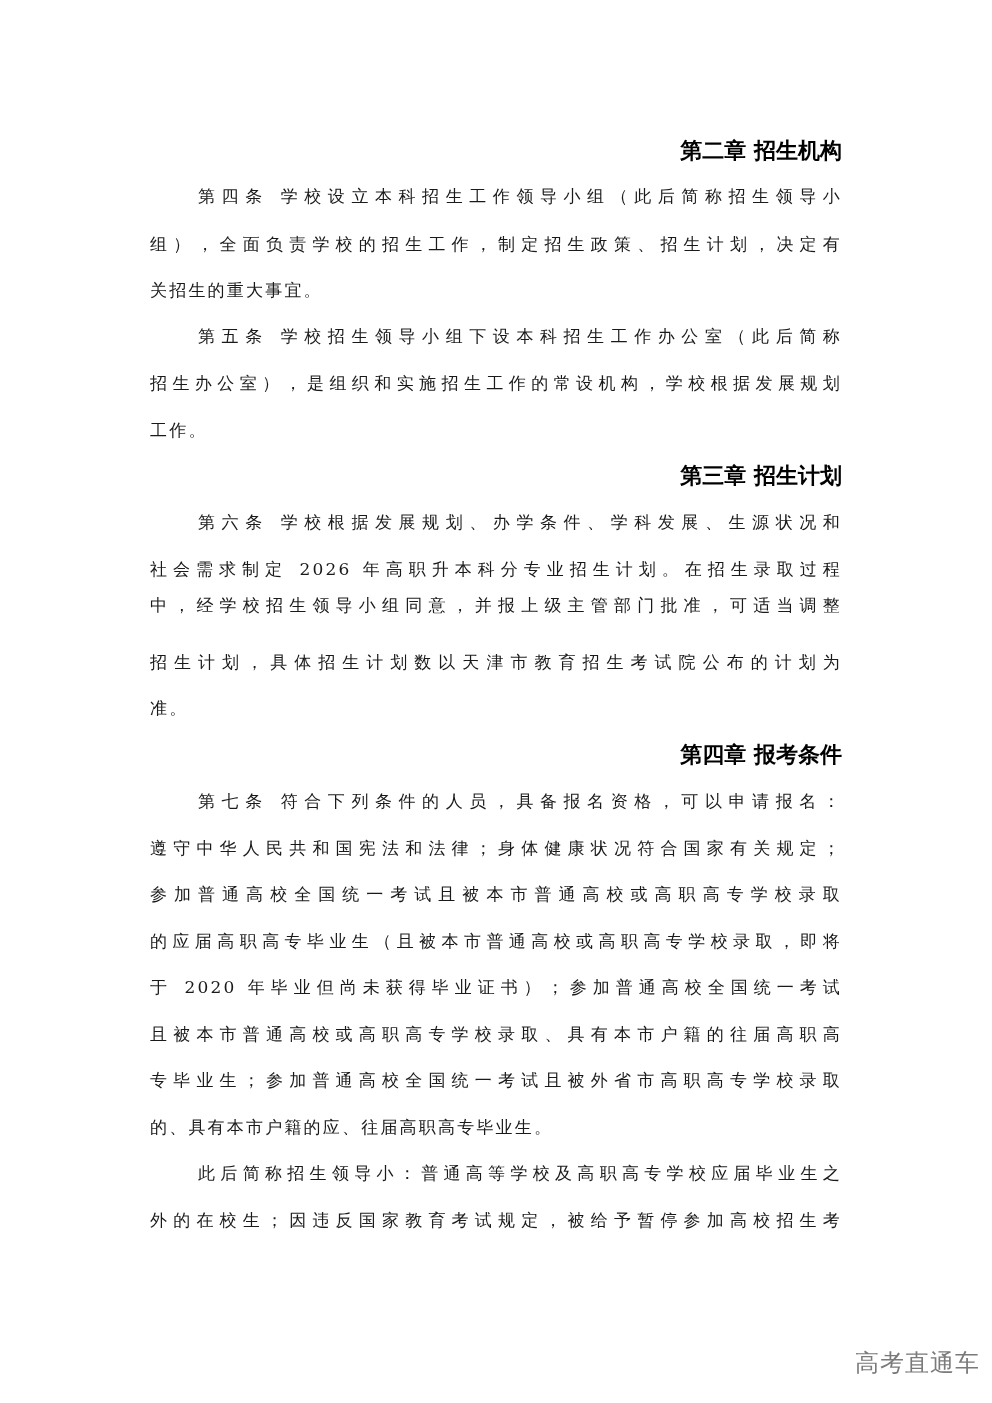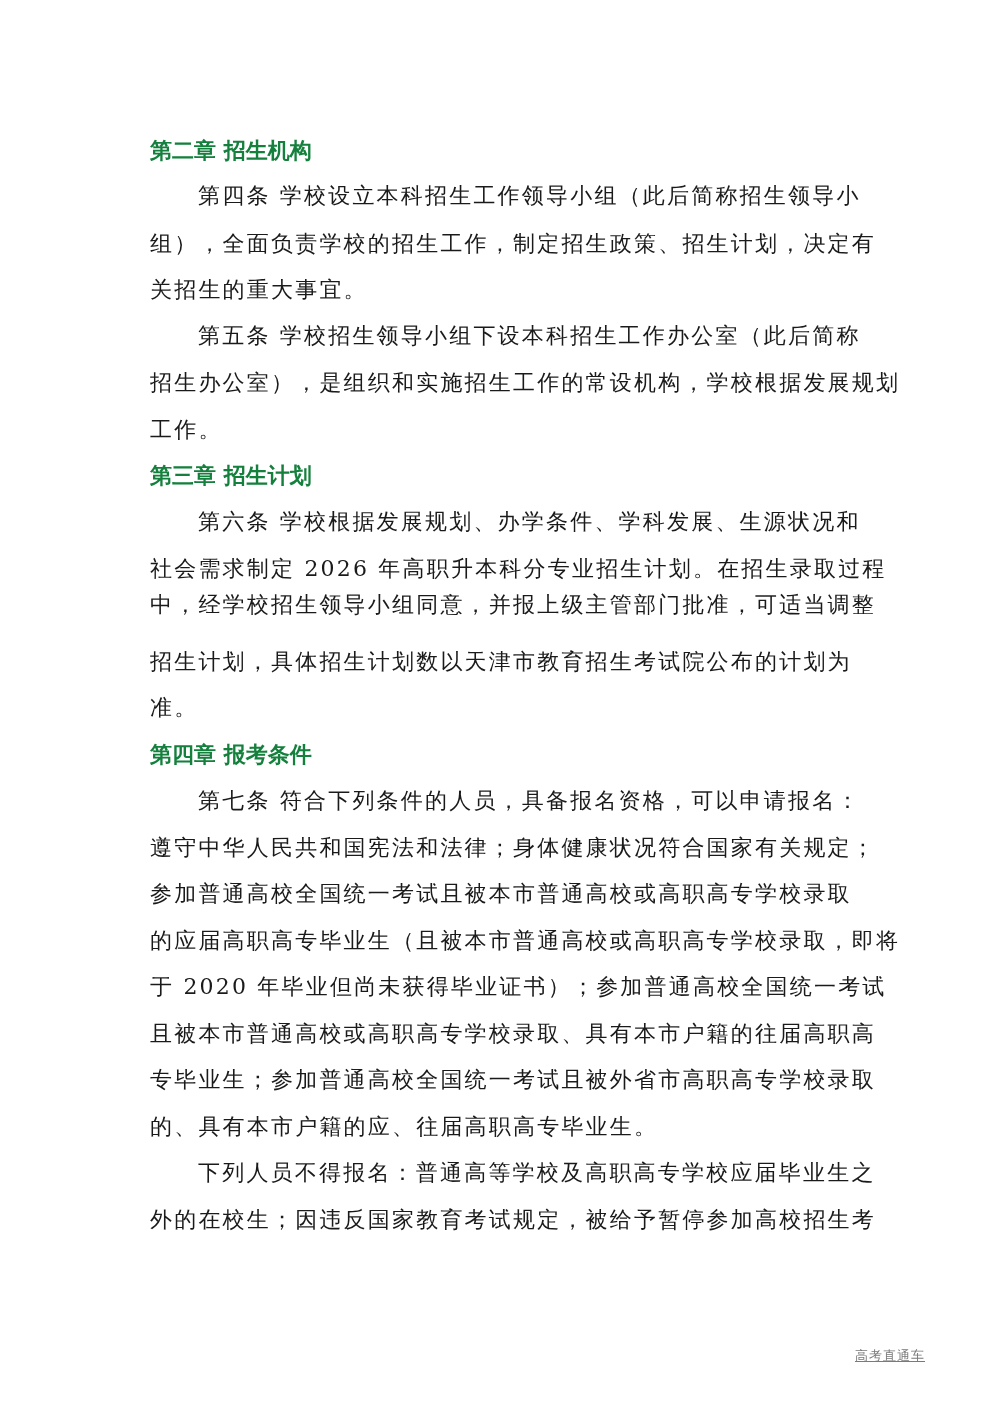--- a/index.html
+++ b/index.html
@@ -2,33 +2,33 @@
 <html><head>
 <meta charset="utf-8">
 <style>
   html, body { margin: 0; padding: 0; }
   body {
     width: 992px; height: 1403px; background: #ffffff; position: relative; overflow: hidden;
     font-family: "DejaVu Serif", "Liberation Serif", serif; color: #1a1a1a;
   }
   .page { position: absolute; left: 150px; top: 0; width: 692px; }
   .chapter {
-    position: absolute; left: 0; width: 692px; text-align: left;
+    position: absolute; left: 0; width: 692px; text-align: right;
     font-family: "DejaVu Sans", "Liberation Sans", sans-serif; font-weight: bold;
-    font-size: 22px; line-height: 30px; color: #15803d;
+    font-size: 22px; line-height: 30px; color: #000000;
   }
   .line {
-    position: absolute; left: 0; width: 692px; font-size: 22px; line-height: 30px;
+    position: absolute; left: 0; width: 692px; font-size: 17px; line-height: 30px;
     white-space: nowrap; letter-spacing: 2.2px; text-align: justify; text-align-last: justify;
   }
   .line.last { text-align-last: left; }
   .line.indent { left: 48px; width: 644px; }
   .watermark {
     position: absolute; left: 855px; top: 1347px; font-family: "DejaVu Sans", "Liberation Sans", sans-serif;
-    font-size: 13px; color: #7a7a7a; letter-spacing: 1px; text-decoration: underline;
+    font-size: 24px; color: #7a7a7a; letter-spacing: 1px;
   }
 </style>
 </head>
 <body>
 
 <div class="page">
   <div class="chapter" style="top:136px">第二章  招生机构</div>
   <div class="line indent" style="top:181px">第四条  学校设立本科招生工作领导小组（此后简称招生领导小</div>
   <div class="line" style="top:229px">组），全面负责学校的招生工作，制定招生政策、招生计划，决定有</div>
   <div class="line last" style="top:275px">关招生的重大事宜。</div>
@@ -47,17 +47,17 @@
   <div class="chapter" style="top:740px">第四章  报考条件</div>
   <div class="line indent" style="top:786px">第七条  符合下列条件的人员，具备报名资格，可以申请报名：</div>
   <div class="line" style="top:833px">遵守中华人民共和国宪法和法律；身体健康状况符合国家有关规定；</div>
   <div class="line" style="top:879px">参加普通高校全国统一考试且被本市普通高校或高职高专学校录取</div>
   <div class="line" style="top:926px">的应届高职高专毕业生（且被本市普通高校或高职高专学校录取，即将</div>
   <div class="line" style="top:972px">于 2020 年毕业但尚未获得毕业证书）；参加普通高校全国统一考试</div>
   <div class="line" style="top:1019px">且被本市普通高校或高职高专学校录取、具有本市户籍的往届高职高</div>
   <div class="line" style="top:1065px">专毕业生；参加普通高校全国统一考试且被外省市高职高专学校录取</div>
   <div class="line last" style="top:1112px">的、具有本市户籍的应、往届高职高专毕业生。</div>
 
-  <div class="line indent" style="top:1158px">下列人员不得报名：普通高等学校及高职高专学校应届毕业生之</div>
+  <div class="line indent" style="top:1158px">此后简称招生领导小：普通高等学校及高职高专学校应届毕业生之</div>
   <div class="line" style="top:1205px">外的在校生；因违反国家教育考试规定，被给予暂停参加高校招生考</div>
 </div>
 
 <div class="watermark">高考直通车</div>
 
 </body></html>

